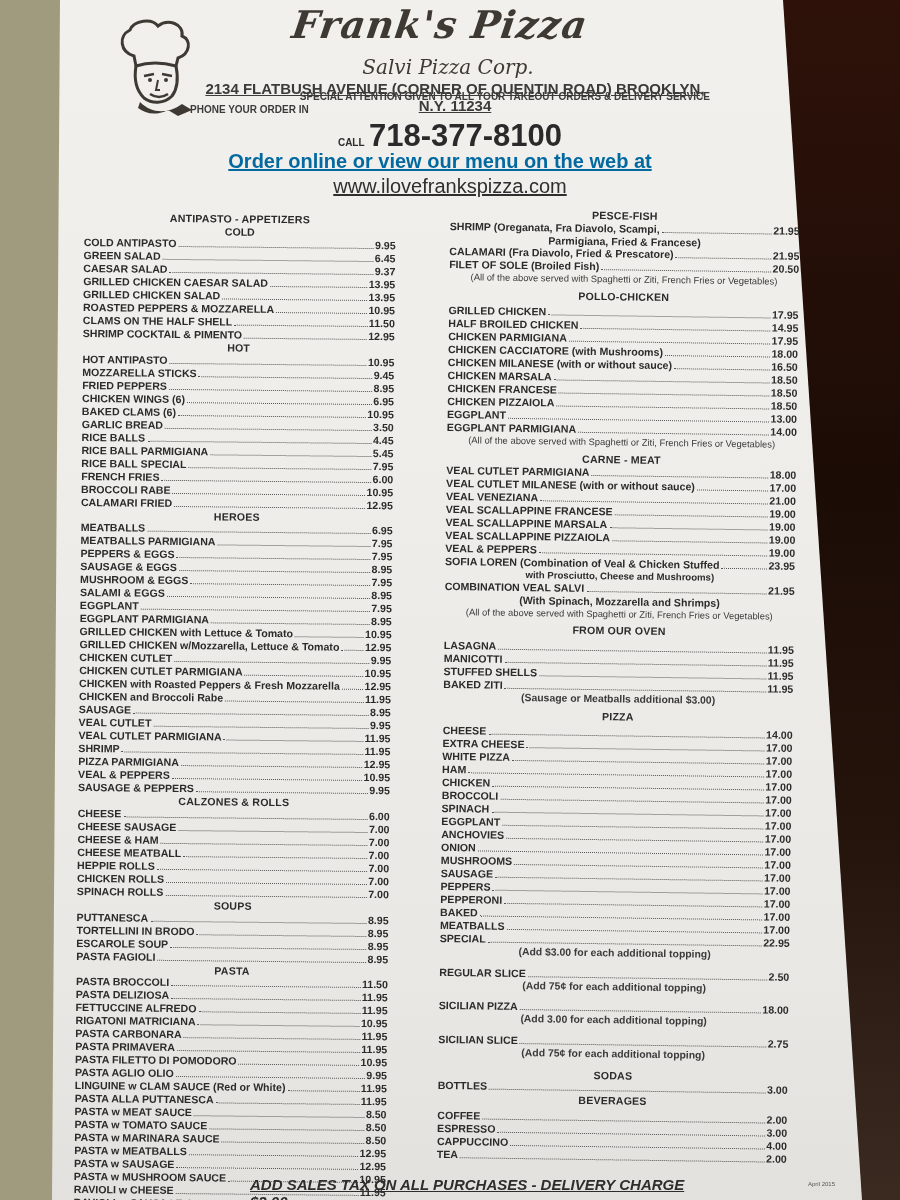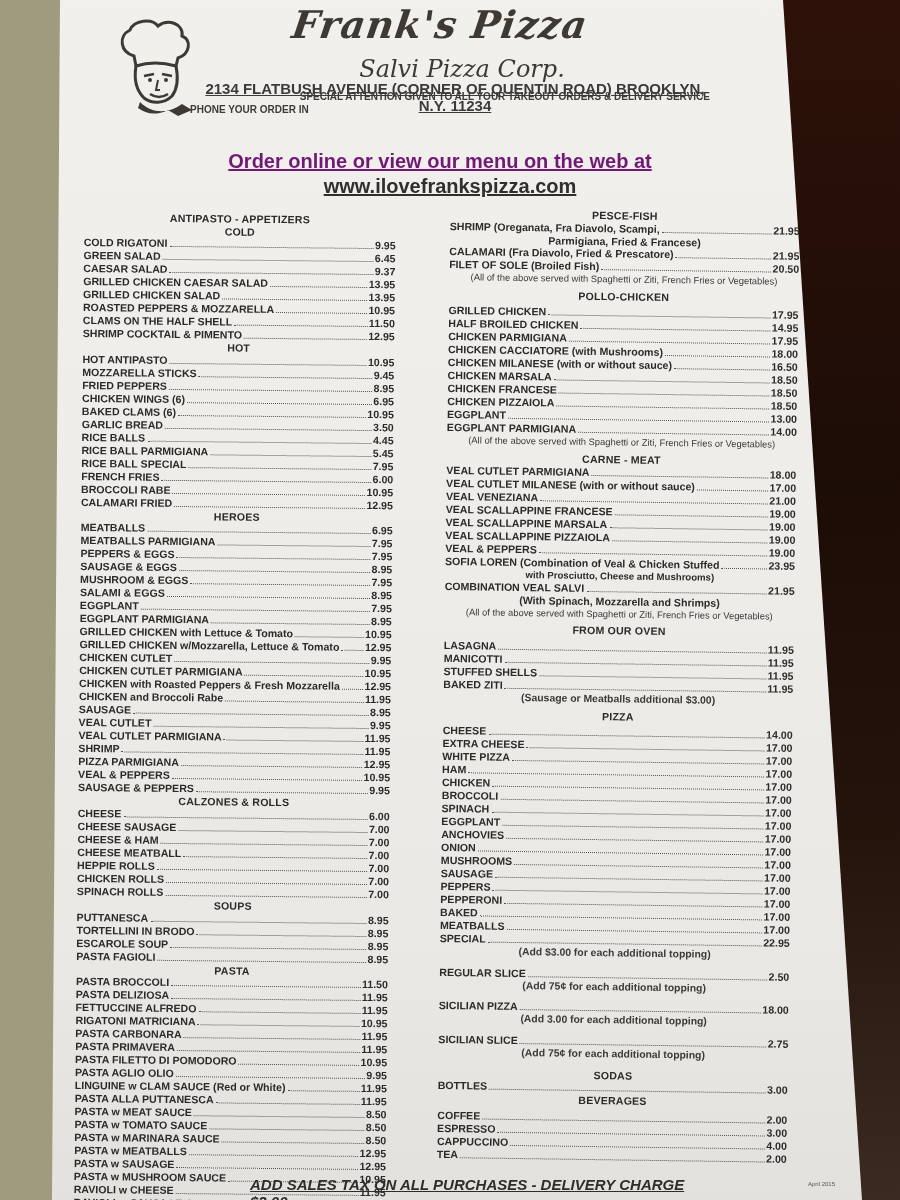--- a/index.html
+++ b/index.html
@@ -18,35 +18,35 @@
     background: linear-gradient(180deg, #f1f0ec 0%, #eeede9 40%, #e9e8e4 80%, #e2e1dd 100%);
     clip-path: polygon(60px 0, 783px 0, 862px 1200px, 52px 1200px);
   }
   .content { position: absolute; left: 0; top: 0; width: 900px; height: 1200px; }
 
   
   .chef { position: absolute; left: 112px; top: 18px; width: 88px; height: 100px; }
   .title { position: absolute; left: 270px; top: 2px; width: 340px; text-align: center;
     font-family: "DejaVu Serif", serif; font-style: italic; font-weight: bold; font-size: 38px;
     color: #3e3a33; letter-spacing: 1px; transform: skewX(-8deg); }
-  .corp { position: absolute; left: 312px; top: 55px; width: 300px; text-align: center;
-    font-family: "DejaVu Serif", serif; font-style: italic; font-size: 24px; color: #3e3a33; }
+  .corp { position: absolute; left: 298px; top: 55px; width: 300px; text-align: center;
+    font-family: "DejaVu Serif", serif; font-style: italic; font-size: 20px; color: #3e3a33; }
   .address { position: absolute; left: 190px; top: 80px; width: 530px; text-align: center;
     font-size: 15px; font-weight: bold; text-decoration: underline; color: #3b3b3b; }
   .attention { position: absolute; left: 190px; top: 91px; width: 520px; text-align: right;
     font-size: 10px; font-weight: bold; color: #3b3b3b; }
   .phone-in { position: absolute; left: 190px; top: 104px; width: 520px; text-align: left;
     font-size: 10px; font-weight: bold; color: #3b3b3b; }
   .call-row { position: absolute; left: 200px; top: 118px; width: 500px; text-align: center; }
   .call-label { font-size: 10px; font-weight: bold; color: #2e2e2e; }
   .phone { font-size: 31px; font-weight: bold; color: #2a2a2a; }
   .online { position: absolute; left: 160px; top: 150px; width: 560px; text-align: center;
-    font-size: 20px; font-weight: bold; text-decoration: underline; color: #701a75; }
+    font-size: 20px; font-weight: bold; text-decoration: underline; color: #0369a1; }
   .website { position: absolute; left: 180px; top: 175px; width: 540px; text-align: center;
-    font-size: 20px; font-weight: bold; text-decoration: underline; color: #2f2f2f; }
+    font-size: 20px; font-weight: normal; text-decoration: underline; color: #2f2f2f; }
 
   
   .col { position: absolute; font-size: 10.6px; line-height: 12.6px; color: #2b2b2b; }
   .col.left { left: 84px; top: 211px; width: 312px; transform: skewX(0deg) rotate(0.6deg); transform-origin: top left; }
   .col.right { left: 450px; top: 207px; width: 350px; transform: rotate(0.8deg); transform-origin: top left; }
   .sec-head { text-align: center; font-weight: bold; font-size: 10.6px; letter-spacing: 0.2px; }
   .sub-head { text-align: center; font-weight: bold; font-size: 10.6px; }
   .item { display: flex; align-items: baseline; white-space: nowrap; font-weight: bold; }
   .item .name { flex: 0 0 auto; }
   .item .dots { flex: 1 1 auto; overflow: hidden; border-bottom: 1.2px dotted #555; margin: 0 1px 3px 2px; height: 1px; }
@@ -79,29 +79,33 @@
     <path d="M46 62 L44 72 L48 72" fill="none" stroke="#3e3a33" stroke-width="2"></path>
     <path d="M38 76 C44 80 50 80 56 76" fill="none" stroke="#3e3a33" stroke-width="2.5"></path>
     <path d="M28 84 C40 96 56 96 70 86 L80 92 L66 98 L56 92 C44 98 34 96 26 90 Z" fill="#3e3a33"></path>
   </svg>
 
   <div class="title">Frank's Pizza</div>
   <div class="corp">Salvi Pizza Corp.</div>
   <div class="address">2134 FLATBUSH AVENUE (CORNER OF QUENTIN ROAD) BROOKLYN, N.Y. 11234</div>
   <div class="attention">SPECIAL ATTENTION GIVEN TO ALL YOUR TAKEOUT ORDERS &amp; DELIVERY SERVICE</div>
   <div class="phone-in">PHONE YOUR ORDER IN</div>
+  <div class="call-row">
+    <span class="call-label">CALL</span>
+    <span class="phone">718-377-8100</span>
+  </div>
   <div class="online">Order online or view our menu on the web at</div>
   <div class="website">www.ilovefrankspizza.com</div>
 
   <div class="col left">
     <div class="sec-head">ANTIPASTO - APPETIZERS</div>
     <div class="sub-head">COLD</div>
     <div>
         <div class="item">
-          <span class="name">COLD RIGATONI</span>
+          <span class="name">COLD ANTIPASTO</span>
           <span class="dots"></span>
           <span class="price">9.95</span>
         </div>
         <div class="item">
           <span class="name">GREEN SALAD</span>
           <span class="dots"></span>
           <span class="price">6.45</span>
         </div>
         <div class="item">
           <span class="name">CAESAR SALAD</span>

